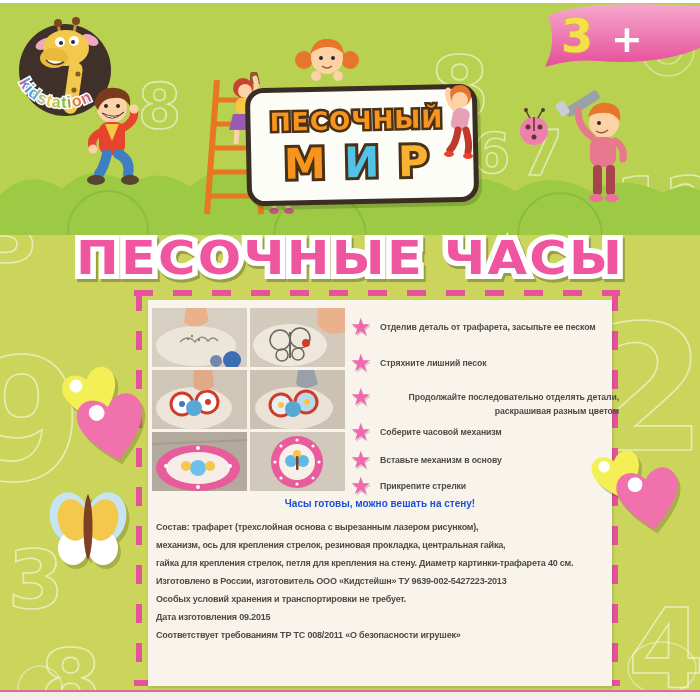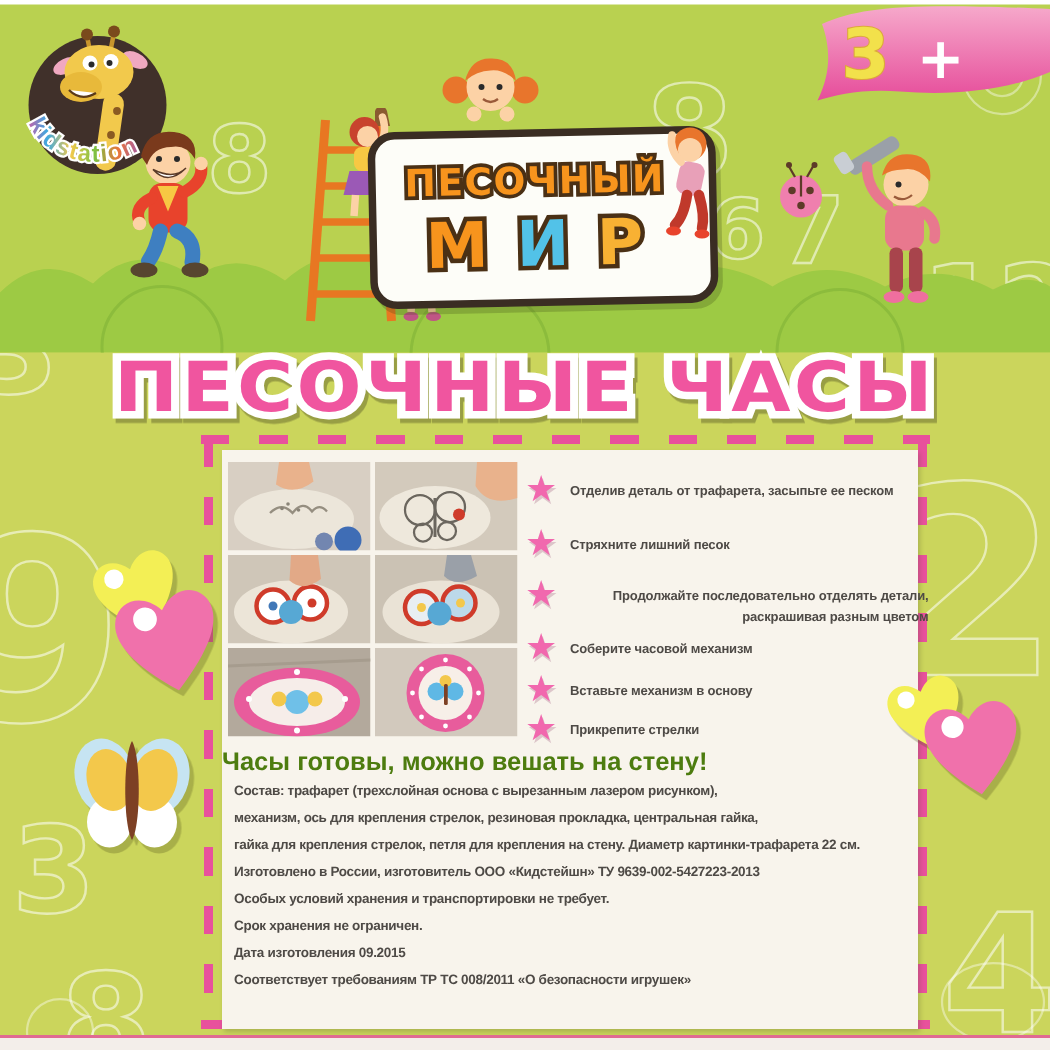--- a/index.html
+++ b/index.html
@@ -41,22 +41,22 @@
   .photo-grid svg{display:block;}
 
   .steps-area{position:absolute;left:202px;top:8px;width:258px;height:192px;}
   .step-row{position:absolute;left:0;display:flex;align-items:flex-start;}
   .star{width:30px;font-size:24px;line-height:22px;color:#f168ae;
         text-shadow:1px 2px 0 rgba(140,60,100,.25);flex:0 0 30px;}
   .step-text{font-size:8.7px;font-weight:700;color:#4e4a46;line-height:15px;
              letter-spacing:-0.1px;padding-top:4px;white-space:nowrap;text-align:right;}
   .step-text.wrap{white-space:normal;width:218px;line-height:14px;margin-left:21px;}
 
-  .ready-line{position:absolute;left:0;right:0;top:198px;
-              font-size:17px;font-weight:700;color:#4d7c0f;}
+  .ready-line{position:absolute;left:0;right:0;top:198px;text-align:center;
+              font-size:10px;font-weight:700;color:#1d4ed8;}
   .details{position:absolute;left:8px;top:222px;right:2px;}
   .details p{margin:0 0 7px 0;font-size:9px;font-weight:700;color:#4e4a46;
              line-height:11px;letter-spacing:-0.2px;white-space:nowrap;}
   .warning-line{position:absolute;left:0;right:0;bottom:4px;text-align:center;
                 font-size:8px;font-weight:700;color:#7d4a3c;}
 </style>
 </head>
 <body>
 
 <div class="stage">
@@ -363,24 +363,23 @@
         <span class="star">★</span>
         <span class="step-text">Прикрепите стрелки</span>
       </div>
     </div>
 
     <div class="ready-line">Часы готовы, можно вешать на стену!</div>
 
     <div class="details">
       <p>Состав: трафарет (трехслойная основа с вырезанным лазером рисунком),</p>
       <p>механизм, ось для крепления стрелок, резиновая прокладка, центральная гайка,</p>
-      <p>гайка для крепления стрелок, петля для крепления на стену. Диаметр картинки-трафарета 22 см.</p>
+      <p>гайка для крепления стрелок, петля для крепления на стену. Диаметр картинки-трафарета 40 см.</p>
       <p>Изготовлено в России, изготовитель ООО «Кидстейшн» ТУ 9639-002-5427223-2013</p>
       <p>Особых условий хранения и транспортировки не требует.</p>
-      <p>Срок хранения не ограничен.</p>
       <p>Дата изготовления 09.2015</p>
       <p>Соответствует требованиям ТР ТС 008/2011 «О безопасности игрушек»</p>
     </div>
 
   </div>
 
   <svg class="abs" width="105" height="115" style="left:48px;top:358px;filter:drop-shadow(3px 4px 0 rgba(90,90,30,.3))">
     <g transform="translate(8,2) rotate(-18 36 36) scale(0.72)">
       <path d="M50 88 C20 62 8 42 14 26 C20 12 38 10 50 26 C62 10 80 12 86 26 C92 42 80 62 50 88 Z" fill="#f3ef55"></path>
       <circle cx="33" cy="30" r="9" fill="#fff"></circle>

